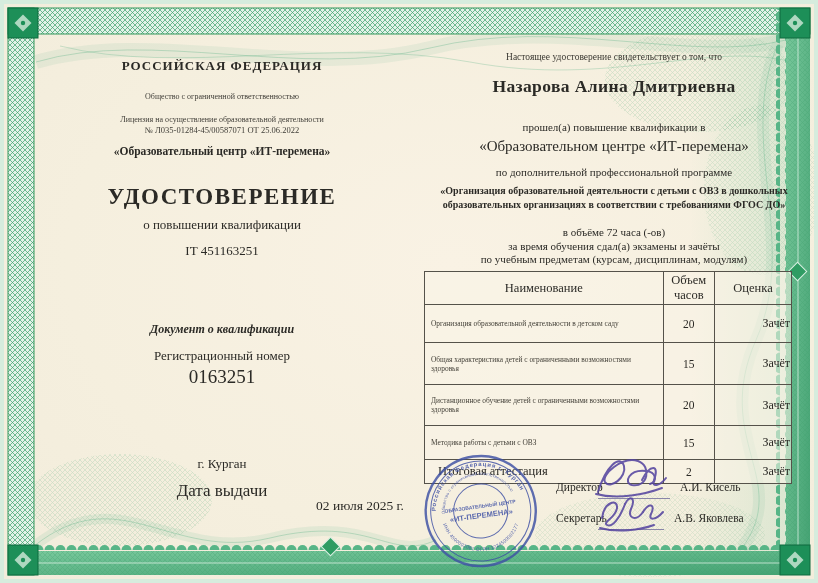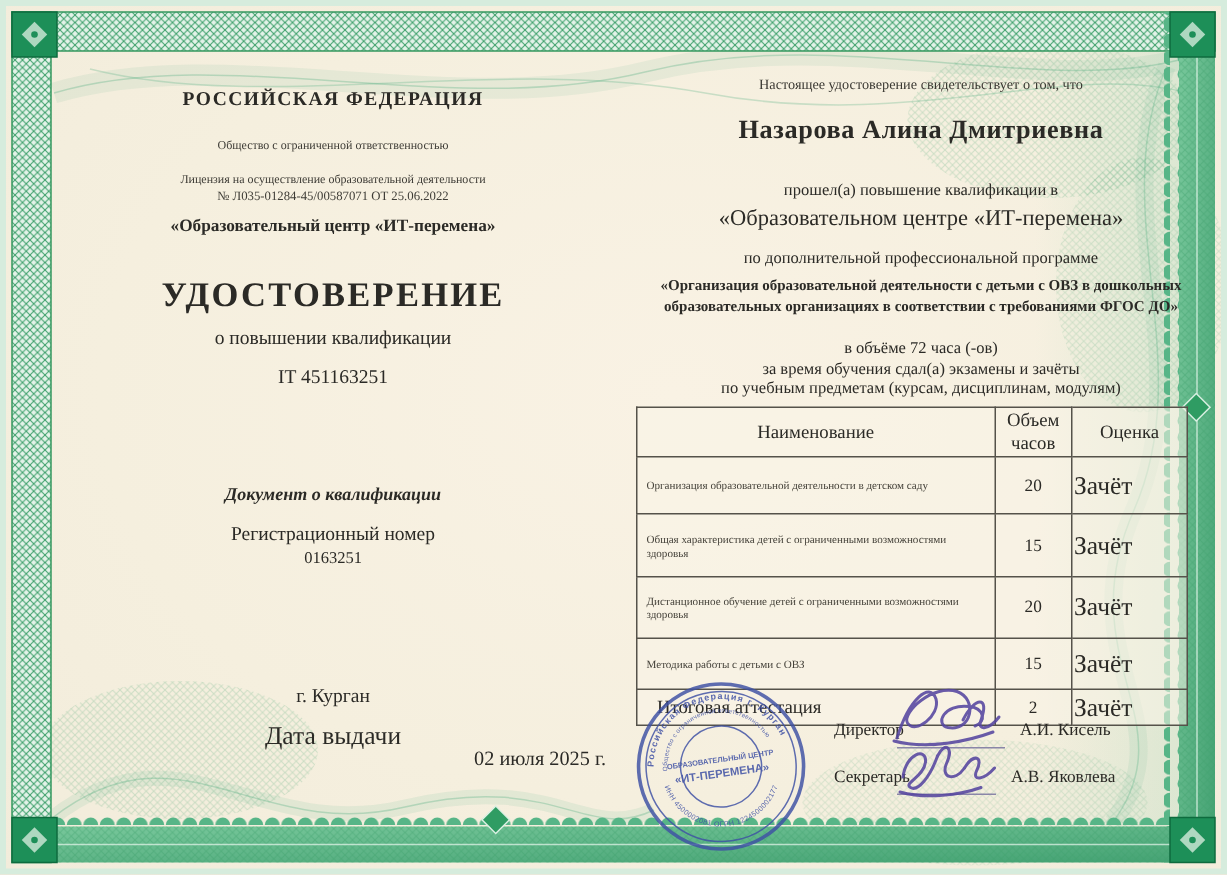--- a/index.html
+++ b/index.html
@@ -18,21 +18,21 @@
   .country{top:58px;left:0;width:100%;font-weight:bold;font-size:13px;letter-spacing:1px;}
   .org-line1{top:92px;left:0;width:100%;font-size:8px;color:#3e3c36;}
   .org-line2{top:101px;left:0;width:100%;font-size:11.5px;font-weight:bold;margin-top:44px;}
   .org-line3{top:115px;left:0;width:100%;font-size:8px;color:#3e3c36;}
   .org-line4{top:125px;left:0;width:100%;font-size:8.5px;color:#3e3c36;}
   .doc-title{top:184px;left:0;width:100%;font-weight:bold;font-size:23px;letter-spacing:1.5px;}
   .doc-subtitle{top:217px;left:0;width:100%;font-size:13px;}
   .doc-series{top:243px;left:0;width:100%;font-size:13px;}
   .doc-type{top:322px;left:0;width:100%;font-size:12px;font-weight:bold;font-style:italic;}
   .reg-label{top:348px;left:0;width:100%;font-size:13px;}
-  .reg-number{top:366px;left:0;width:100%;font-size:11px;}
+  .reg-number{top:366px;left:0;width:100%;font-size:19px;}
   .city{top:456px;left:0;width:100%;font-size:13px;}
   .issue-label{top:481px;left:0;width:100%;font-size:17px;}
   .issue-date{top:498px;left:0;width:100%;font-size:13.5px;text-align:right;}
 
   .intro{top:52px;left:0;width:100%;font-size:9.5px;color:#3a3832;}
   .holder-name{top:76px;left:0;width:100%;font-size:17.5px;font-weight:bold;letter-spacing:.4px;}
   .completed{top:121px;left:0;width:100%;font-size:11px;}
   .center-name{top:138px;left:0;width:100%;font-size:15px;}
   .program-label{top:166px;left:0;width:100%;font-size:11px;}
   .program-name{top:184px;left:4px;width:360px;font-size:10px;font-weight:bold;line-height:13.5px;}
@@ -41,21 +41,21 @@
   .subjects{top:253px;left:0;width:100%;font-size:11px;}
 
   table.marks{
     position:absolute;left:424px;top:271px;width:368px;
     border-collapse:collapse;background:rgba(250,244,231,.55);
   }
   table.marks th, table.marks td{border:1px solid #55524a;}
   table.marks th{font-size:12.5px;font-weight:normal;text-align:center;padding:1px 2px;height:28px;}
   td.c-name{font-size:7.4px;color:#45423a;text-align:left;padding:3px 6px;width:238px;}
   td.c-hours{font-size:11.5px;text-align:center;width:50px;}
-  td.c-grade{font-size:17px;text-align:left;width:78px;}
+  td.c-grade{font-size:12px;text-align:right;width:78px;}
   tr.r1 td{height:31px;} tr.r2 td{height:35px;} tr.r3 td{height:34px;}
   tr.r4 td{height:27px;} tr.final td{height:17px;}
   tr.final td.c-name{font-size:12.5px;color:#2b2a26;padding-left:13px;}
 
   .sig-label{font-size:11.5px;}
   .sig-line{border-bottom:1px solid #8a86a8;height:0;}
   .sig-name{font-size:11.5px;}
 
   .stamp{left:420px;top:448px;transform:rotate(-8deg);opacity:.92;}
   svg{display:block;}

